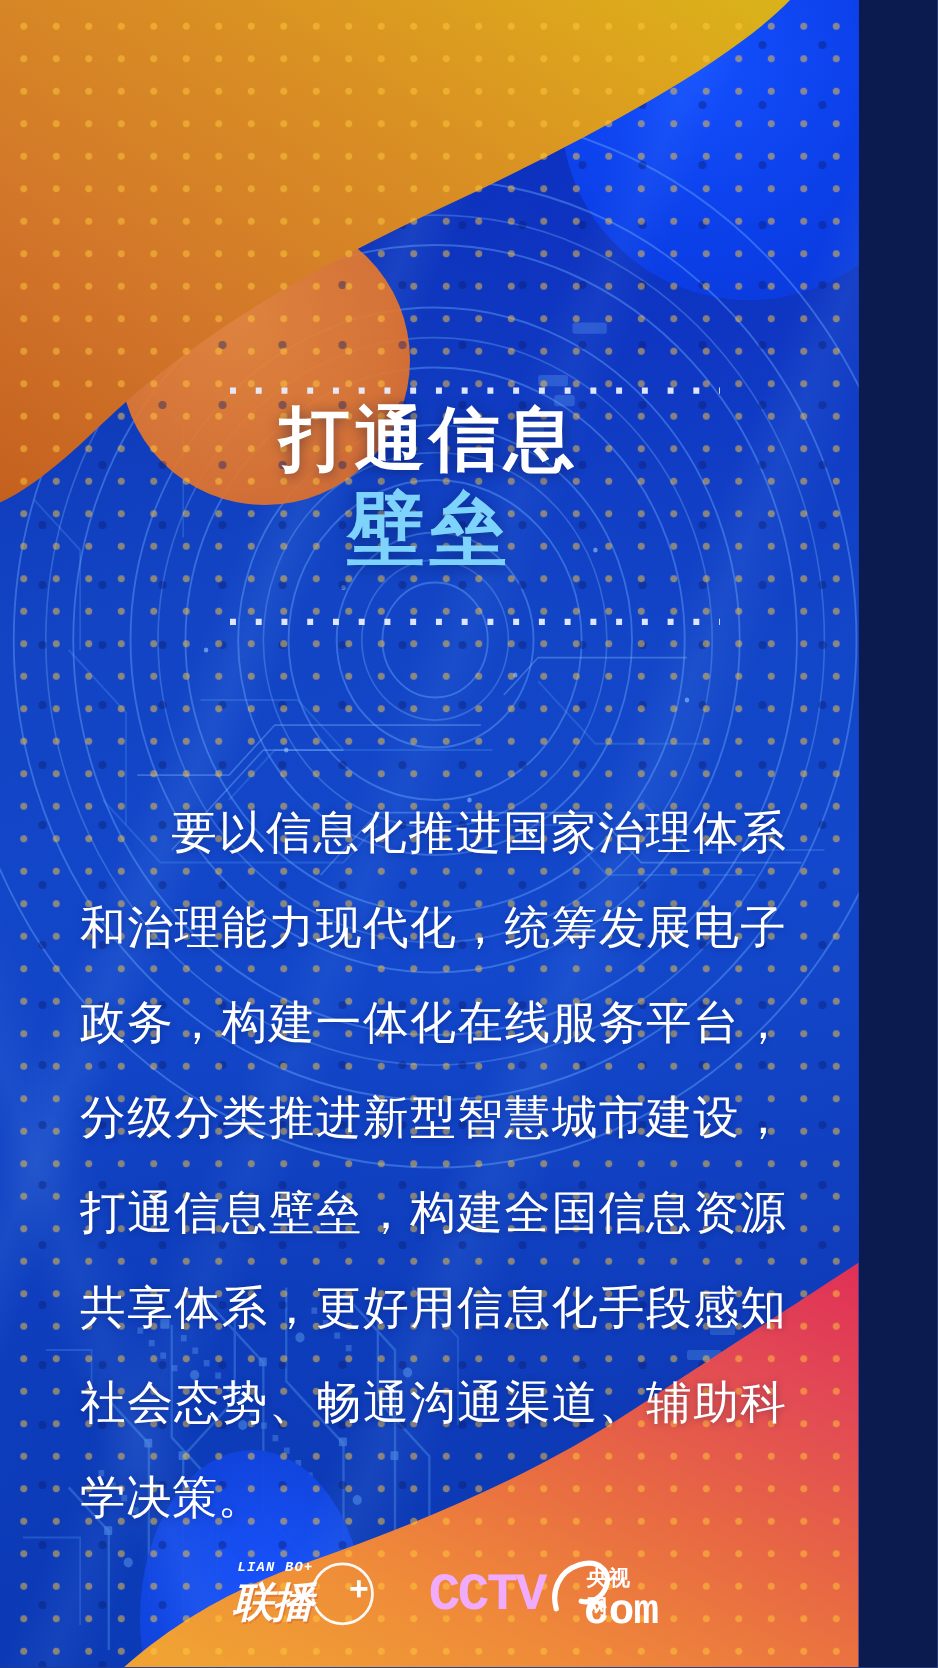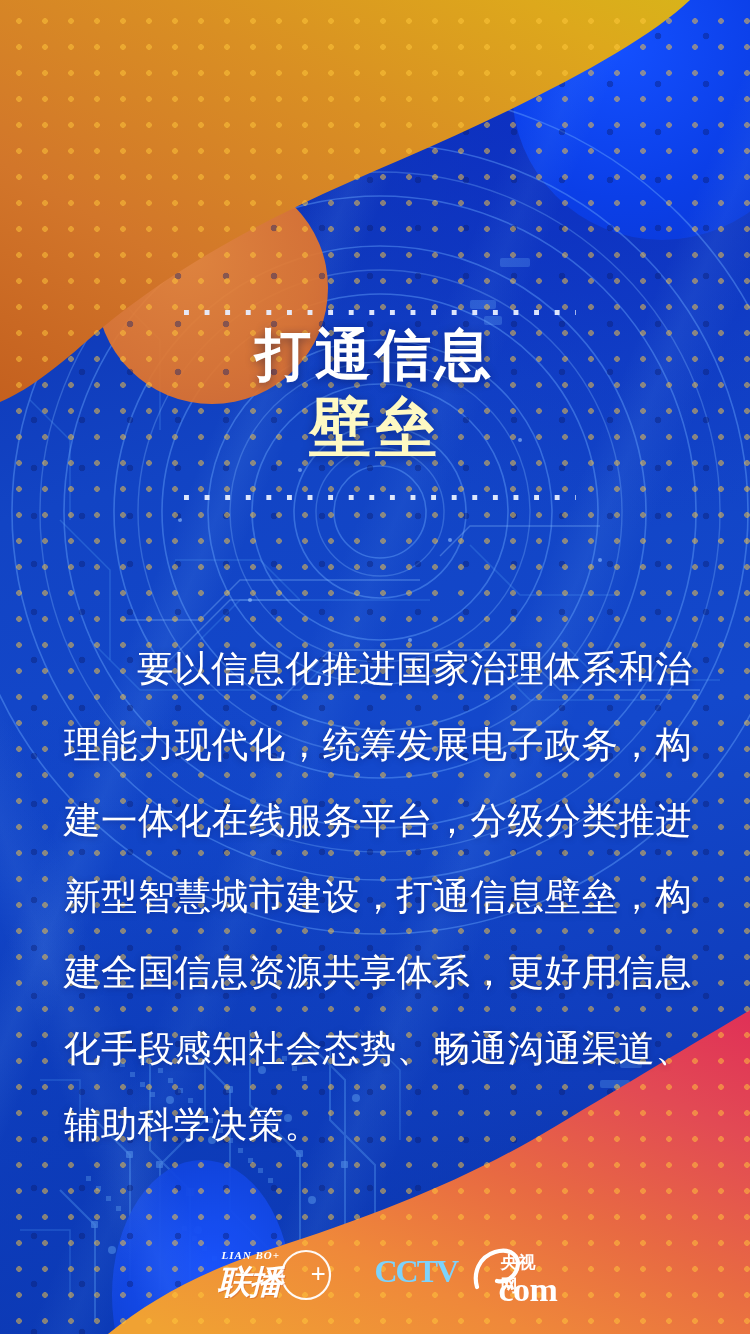--- a/index.html
+++ b/index.html
@@ -2,26 +2,27 @@
 <html><head>
 <meta charset="utf-8">
 <style>
   html, body {
     margin: 0;
     padding: 0;
     background: #0b1b50;
   }
   #poster {
     position: relative;
-    width: 750px;
+    width: 670px;
     height: 1334px;
     overflow: hidden;
-    font-family: Liberation Serif, serif;
+    font-family: Liberation Mono, monospace;
     background: #1244c4;
     user-select: none;
+    padding-left: 17px;
   }
   .layer { position: absolute; inset: 0; }
 
   
   .bg-blue {
     background:
       radial-gradient(120% 80% at 18% 96%, #0c3bb8 0%, rgba(12,59,184,0) 55%),
       radial-gradient(100% 60% at 82% 4%,  #0d2fc6 0%, rgba(13,47,198,0) 60%),
       linear-gradient(165deg, #0b2aa8 0%, #1244c4 34%, #1348cc 58%, #0f3cbb 80%, #0a2f9e 100%);
   }
@@ -116,21 +117,21 @@
   .headline .l1 {
     display: block;
     font-size: 56px;
     color: #ffffff;
     text-shadow: 0 2px 10px rgba(0,10,60,.45);
   }
   .headline .l2 {
     display: block;
     margin-top: 10px;
     font-size: 62px;
-    color: #fef9c3;
+    color: #7dd3fc;
     text-shadow: 0 2px 10px rgba(0,10,60,.40);
   }
 
   .body-copy {
     position: absolute;
     left: 64px;
     right: 58px;
     top: 594px;
     color: #ffffff;
     font-size: 36.5px;
@@ -180,25 +181,25 @@
     position: absolute;
     left: 97px; top: 11px;
     font-size: 27px;
     font-weight: 700;
     color: #ffffff;
   }
   .logo-cctv { position: relative; width: 178px; height: 52px; color:#fff; }
   .cctv-mark {
     position: absolute;
     left: 0; top: 6px;
-    font-size: 32px;
+    font-size: 42px;
     font-weight: 700;
     letter-spacing: -2px;
     line-height: 1;
-    color: #7dd3fc;
+    color: #f0abfc;
     text-align: center;
   }
   .cctv-swoosh { position: absolute; left: 96px; top: -2px; width: 52px; height: 46px; }
   .cctv-cn {
     position: absolute;
     left: 126px; top: 2px;
     font-size: 17px;
     font-weight: 700;
     letter-spacing: 1px;
     color: #ffffff;

